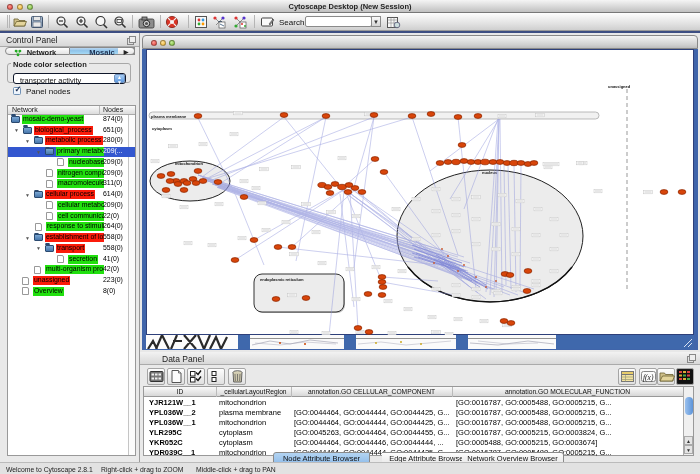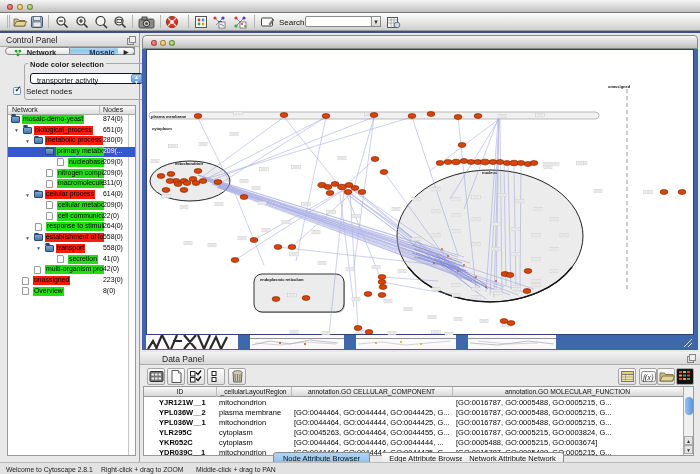--- a/index.html
+++ b/index.html
@@ -26,21 +26,21 @@
 #cpanel { left:0; top:33px; width:140px; height:429px; background:#e9e9e9; border-right:1px solid #9a9a9a; }
 #cpanel-title { position:absolute; left:0; top:0; width:139px; height:14px; background:linear-gradient(#f2f2f2,#d8d8d8); border-bottom:1px solid #aaa; }
 #cpanel-title span { position:absolute; left:6px; top:2px; font-size:8.5px; color:#222; }
 
 #tabs { position:absolute; left:5px; top:13.5px; width:130px; height:8.5px; }
 .tab { position:absolute; top:0; height:8.5px; border:1px solid #8a8a8a; background:linear-gradient(#fdfdfd,#e4e4e4); font-size:7.5px; font-weight:bold; text-align:center; color:#222; line-height:9px;}
 #tab-net { left:0; width:65px; border-radius:4px 0 0 4px; }
 #tab-mosaic { left:65px; width:65px; background:linear-gradient(#b9d5ef 0%,#8fc3e9 45%,#a6daf6 100%); border-left:none; color:#1c2e50;}
 #tab-arrow { left:113px; width:17px; border-radius:0 4px 4px 0; border-left:none; font-size:6px;}
 
-#grpbox { position:absolute; left:24px; top:30px; width:124px; height:37px; border:1px solid #a8a8a8; border-radius:3px; }
+#grpbox { position:absolute; left:7px; top:30px; width:124px; height:20px; border:1px solid #a8a8a8; border-radius:3px; }
 #grpbox .lbl { position:absolute; left:3px; top:-4.5px; background:#e9e9e9; padding:0 2px; font-size:7.5px; font-weight:bold; color:#222; white-space:nowrap; }
 #combo { position:absolute; left:5px; top:9px; width:113px; height:11px; background:#fff; border:1px solid #0f172a; border-radius:3px; }
 #combo .txt { position:absolute; left:6px; top:1.5px; font-size:7.5px; color:#111; }
 #combo .stp { position:absolute; right:0px; top:0px; width:11px; height:9px; background:linear-gradient(#a8cdf4,#5f9ae0); border-radius:2px; border:1px solid #6e8fbb; color:#fff; font-size:5px; line-height:4.5px; text-align:center; }
 #selnodes { position:absolute; left:13px; top:54px; }
 #selnodes .box { position:absolute; left:0; top:0; width:7.5px; height:7.5px; background:linear-gradient(#fdfdfd,#e8f2fc); border:1px solid #6f90b5; border-radius:1.5px; }
 #selnodes .chk { position:absolute; left:1.5px; top:-3px; font-size:8.5px; color:#1d3257; font-weight:bold;}
 #selnodes .lbl { position:absolute; left:13px; top:-0.5px; font-size:8px; color:#111; white-space:nowrap; }
 
 #tree { position:absolute; left:7px; top:71.5px; width:129px; height:351px; background:#fff; border:1px solid #999; overflow:hidden; }
@@ -71,41 +71,42 @@
 
 #dpanel { left:140px; top:352px; width:560px; height:110px; background:#e9e9e9; }
 #dpanel-title { position:absolute; left:0; top:0; width:560px; height:13px; background:linear-gradient(#f2f2f2,#d8d8d8); border-bottom:1px solid #aaa;}
 #dpanel-title span { position:absolute; left:6px; top:2px; font-size:8.5px; color:#222;margin-left:16px; }
 .dbtn { position:absolute; top:16px; width:18px; height:17px; background:linear-gradient(#fdfdfd,#e0e0e0); border:1px solid #a5a5a5; border-radius:2px; }
 #dtable { position:absolute; left:3px; top:34px; width:551px; height:70px; background:#fff; border:1px solid #999; }
 #dthead { position:absolute; left:0; top:0; width:539px; height:9.5px; background:linear-gradient(#fafafa,#d8d8d8); border-bottom:1px solid #999; font-size:6.7px; color:#111; white-space:nowrap; }
 #dthead div { position:absolute; top:1px; text-align:center; }
 .dcol { position:absolute; top:0; width:1px; height:9.5px; background:#bbb; }
 .drow { position:absolute; left:0; width:539px; height:10.2px; font-size:7.5px; color:#000; white-space:nowrap; }
-.drow b { position:absolute; left:15px; top:0.5px; font-weight:bold; }
+.drow b { position:absolute; left:5px; top:0.5px; font-weight:bold; }
 .drow .c2 { position:absolute; left:75px; top:0.5px; }
 .drow .c3 { position:absolute; left:150px; top:0.5px; }
 .drow .c4 { position:absolute; left:312px; top:0.5px; }
 #dscroll { position:absolute; left:539px; top:0; width:10px; height:68px; background:#f0f0f0; border-left:1px solid #aaa;}
 #dthumb { position:absolute; left:1px; top:10px; width:8px; height:18px; background:linear-gradient(90deg,#9bc1ee,#5b93d8); border-radius:4px; }
 
 #btabs { left:273px; top:452px; height:13px; }
 .btab { position:absolute; top:0; height:13px; border:1px solid #8a8a8a; background:linear-gradient(#fdfdfd,#e8e8e8); font-size:7.5px; text-align:center; line-height:12px; color:#111; }
 
 #statusbar { left:0; top:462px; width:700px; height:12px; background:#e2e2e2; border-top:1px solid #bbb; font-size:6.8px; color:#222; }
 #statusbar span { position:absolute; top:3px; }
 </style>
 </head>
 <body>
 <div id="page">
 
   <div id="mactitle" class="abs">
     <div class="tl" style="left:7px; background:radial-gradient(circle at 35% 30%,#ff9a93,#e4443c);"></div>
     <div class="tl" style="left:17px; background:radial-gradient(circle at 35% 30%,#ffe3a0,#efb52f);"></div>
     <div class="tl" style="left:27px; background:radial-gradient(circle at 35% 30%,#c6ee9a,#7ebb3c);"></div>
+    <div class="title">Cytoscape Desktop (New Session)</div>
   </div>
 
   <div id="toolbar" class="abs">
     <div class="sep" style="left:7px"></div>
     <div class="sep" style="left:9px"></div>
     <svg class="ticon" style="left:13px" width="14" height="14" viewBox="0 0 14 14">
         <path d="M1 11 L1 4 L5 4 L6 5.5 L12 5.5 L12 11 Z" fill="#cfc08a" stroke="#6b5f30" stroke-width="0.8"></path>
         <path d="M1 11 L3.5 6.5 L13.5 6.5 L11.5 11 Z" fill="#e3d49b" stroke="#6b5f30" stroke-width="0.8"></path>
       </svg>
     <svg class="ticon" style="left:30px" width="14" height="14" viewBox="0 0 14 14">
@@ -209,21 +210,21 @@
     <div id="grpbox">
       <div class="lbl">Node color selection</div>
       <div id="combo">
         <div class="txt">transporter activity</div>
         <div class="stp">▲<br>▼</div>
       </div>
     </div>
     <div id="selnodes">
       <div class="box"></div>
         <div class="chk">✓</div>
-        <div class="lbl">Select nodes</div>
+        <div class="lbl">Panel nodes</div>
     </div>
     <div id="tree">
       <div id="tree-head">
           <span class="c1">Network</span>
           <span class="div"></span>
           <span class="c2">Nodes</span>
         </div>
       <div style="position:absolute; right:0; top:9.5px; bottom:0; width:7.5px; background:#fcfcfc; border-left:1px solid #c5c5c5;"></div>
     <div class="trow" style="top:8.8px">
           <span class="fold" style="left:3px">
@@ -854,21 +855,21 @@
         <div id="dthumb"></div>
         <div style="position:absolute; left:0px; bottom:10px; width:9px; height:9px; background:#e4e4e4; border:0.5px solid #aaa; font-size:5px; text-align:center; line-height:9px; color:#333;">▲</div>
         <div style="position:absolute; left:0px; bottom:1px; width:9px; height:9px; background:#e4e4e4; border:0.5px solid #aaa; font-size:5px; text-align:center; line-height:9px; color:#333;">▼</div>
       </div>
     </div>
   </div>
 
   <div id="btabs" class="abs">
     <div class="btab" style="left:0; width:97px; background:linear-gradient(#b3d4f2,#8fbcea); border-radius:3px 0 0 3px;">Node Attribute Browser</div>
     <div class="btab" style="left:97px; width:92px; border-left:none;margin-left:12px;">Edge Attribute Browser</div>
-    <div class="btab" style="left:189px; width:102px; border-left:none; border-radius:0 3px 3px 0;">Network Attribute Network</div>
+    <div class="btab" style="left:189px; width:102px; border-left:none; border-radius:0 3px 3px 0;">Network Overview Browser</div>
   </div>
 
   <div id="statusbar" class="abs">
     <span style="left:6px">Welcome to Cytoscape 2.8.1</span>
     <span style="left:101px">Right-click + drag to ZOOM</span>
     <span style="left:196px">Middle-click + drag to PAN</span>
   </div>
 </div>
 
 </body></html>

